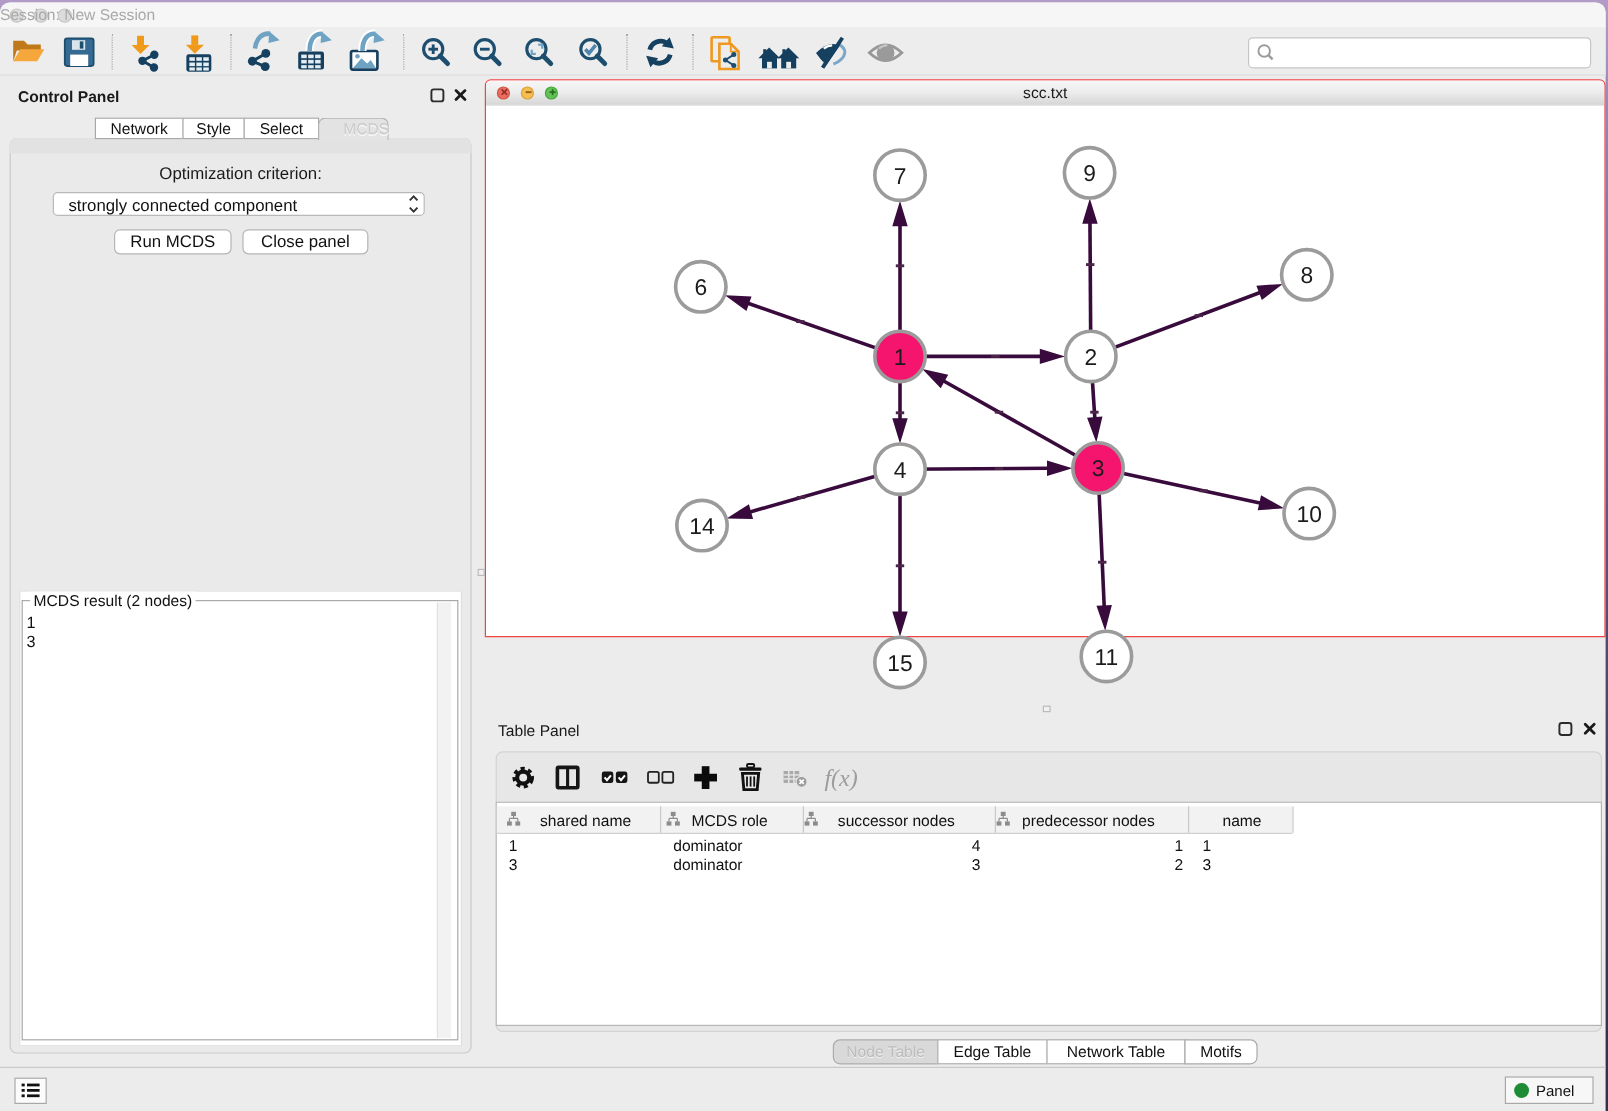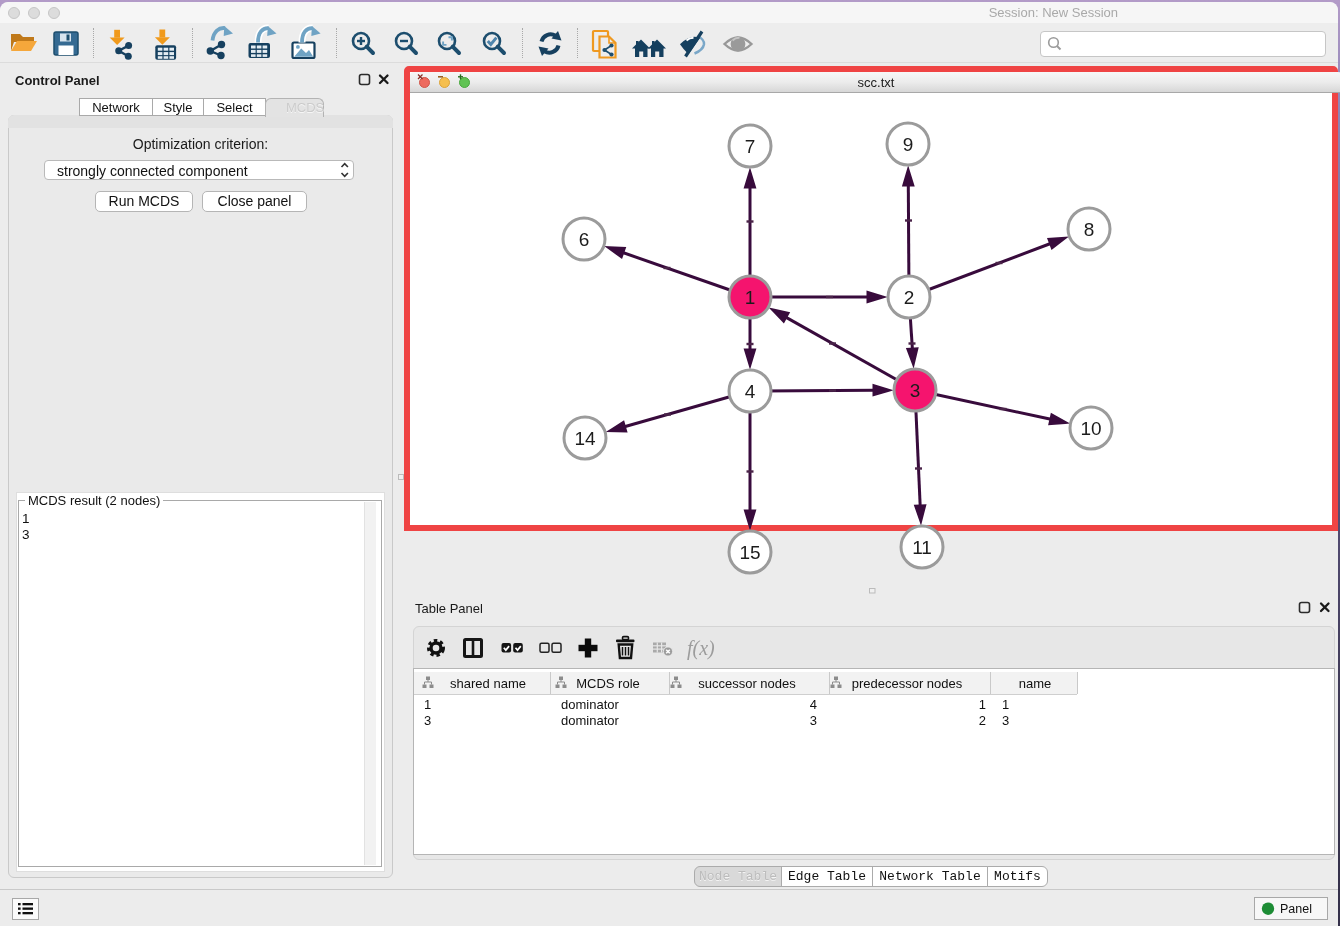--- a/index.html
+++ b/index.html
@@ -2,55 +2,55 @@
 <html><head><meta charset="utf-8">
 <style>
 html,body{margin:0;padding:0;}
 body{width:1340px;height:926px;overflow:hidden;position:relative;
  background:linear-gradient(180deg,#b39bc8 0%,#8d84b6 12%,#5a527c 50%,#3a3650 80%,#34304a 100%);
  font-family:"Liberation Sans",sans-serif;-webkit-font-smoothing:antialiased;}
 .abs{position:absolute;}
 #win{left:0;top:2px;width:1338px;height:924px;background:#ececec;border-radius:9px 9px 0 0;}
 #titlebar{left:0;top:0;width:1338px;height:21px;background:#f6f6f6;border-radius:8px 8px 0 0;border-bottom:1px solid #d8d8d8;}
 .tl{position:absolute;top:5px;width:12px;height:12px;border-radius:50%;background:#dcdcdc;border:1px solid #c6c6c6;box-sizing:border-box;}
-#wtitle{left:0;top:3px;width:1118px;text-align:right;font-size:13px;color:#a9a9a9;}
+#wtitle{left:0;top:3px;width:1118px;text-align:left;font-size:13px;color:#a9a9a9;}
 #toolbar{left:0;top:21px;width:1338px;height:39px;background:#ededed;border-bottom:1px solid #dcdcdc;}
 .sep{position:absolute;top:5px;height:30px;width:0;border-left:1px dotted #a9a9a9;}
 #search{left:1040px;top:31px;width:286px;height:26px;background:#fff;border:1px solid #c6c6c6;border-radius:4px;box-sizing:border-box;}
 
 .ptitle{font-size:13px;color:#1a1a1a;}
 .tab{position:absolute;top:0;height:18px;box-sizing:border-box;border:1px solid #a9a9a9;background:#fff;
  font-size:13px;color:#111;text-align:center;line-height:17px;}
 #cpanel{left:8px;top:115px;width:385px;height:763px;background:#eaeaea;border:1px solid #c9c9c9;border-radius:6px;box-sizing:border-box;}
 #cpband{left:8px;top:115px;width:385px;height:13px;background:#e2e2e2;border-radius:6px 6px 0 0;}
 #optlabel{left:8px;top:136px;width:385px;text-align:center;font-size:14px;color:#1a1a1a;}
 #combo{left:44px;top:160px;width:310px;height:20px;background:#fff;border:1px solid #b9b9b9;border-radius:4px;box-sizing:border-box;}
 #combo span{position:absolute;left:12px;top:2px;font-size:14px;color:#111;}
 .btn{position:absolute;height:21px;background:#fff;border:1px solid #b5b5b5;border-radius:5px;box-sizing:border-box;
  font-size:14px;color:#111;text-align:center;line-height:19px;}
 #resultwrap{left:16px;top:492px;width:369px;height:380px;background:#fff;border:1px solid #dedede;box-sizing:border-box;}
 #fieldset{left:18px;top:500px;width:364px;height:367px;border:1px solid #a9a9a9;box-sizing:border-box;}
 #legend{left:25px;top:493px;background:#fff;padding:0 3px;font-size:13px;color:#111;}
 #restext{left:22px;top:511px;font-size:13.5px;color:#111;line-height:16px;}
 #resscroll{left:364px;top:502px;width:11px;height:363px;background:#f2f2f2;border-left:1px solid #e2e2e2;}
 
-#netframe{left:404px;top:66px;width:934px;height:465px;background:#fff;border:6px solid #ef4444;border-radius:5px 5px 0 0;box-sizing:border-box;}
+#netframe{left:404px;top:66px;width:934px;height:465px;background:#fff;border:1px solid #ef4444;border-radius:5px 5px 0 0;box-sizing:border-box;}
 #nettitle{left:0;top:0;width:932px;height:20px;border-radius:4px 4px 0 0;
  background:linear-gradient(180deg,#f7f7f7 0%,#ececec 50%,#d7d7d7 100%);border-bottom:1px solid #a8a8a8;}
 .ftl{position:absolute;top:4.5px;width:11px;height:11px;border-radius:50%;box-sizing:border-box;}
 #nettext{left:0;top:3px;width:932px;text-align:center;font-size:13px;color:#1a1a1a;}
 
 #tpanel{left:413px;top:626px;width:922px;height:234px;background:#e7e7e7;border:1px solid #d4d4d4;border-radius:6px;box-sizing:border-box;}
 #ttable{left:413px;top:668px;width:922px;height:187px;background:#fff;border:1px solid #b5b5b5;box-sizing:border-box;}
 #thead{left:0;top:3px;width:663px;height:22px;background:#f2f2f2;border-bottom:1px solid #cfcfcf;}
 .hsep{position:absolute;top:0;height:22px;width:0;border-left:1px solid #c9c9c9;}
 .hlab{position:absolute;top:4px;font-size:13px;color:#111;white-space:nowrap;}
 .cell{position:absolute;font-size:13px;color:#111;}
 .btab{position:absolute;top:0;height:21px;box-sizing:border-box;border:1px solid #ababab;background:#fff;
- font-size:13px;color:#111;text-align:center;line-height:19px;font-family:Liberation Mono, monospace;}
+ font-size:13px;color:#111;text-align:center;line-height:19px;}
 #statusline{left:0;top:889px;width:1338px;height:0;border-top:1px solid #c9c9c9;}
 #memory{left:1254px;top:897px;width:74px;height:23px;background:#f7f7f7;border:1px solid #a8a8a8;box-sizing:border-box;}
 #lstbtn{left:12px;top:898px;width:27px;height:22px;background:#fbfbfb;border:1px solid #a8a8a8;box-sizing:border-box;}
 svg{position:absolute;overflow:visible;}
 </style></head>
 <body>
 <div id="win" class="abs">
   <div id="titlebar" class="abs">
     <div class="tl" style="left:8px;"></div>
     <div class="tl" style="left:28px;"></div>

